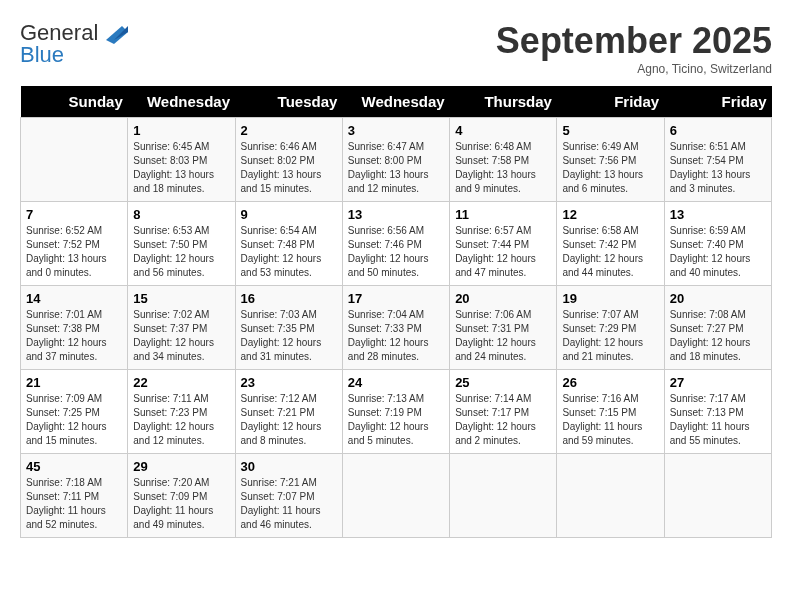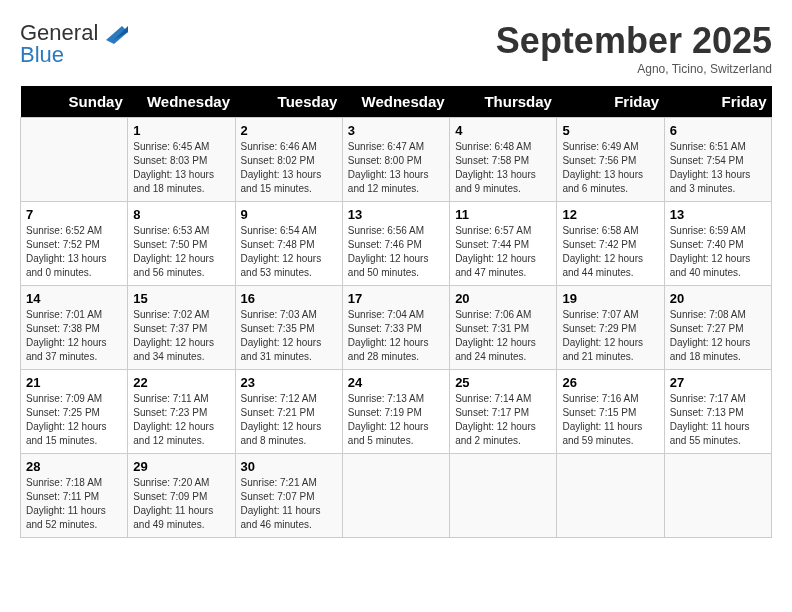--- a/index.html
+++ b/index.html
@@ -226,21 +226,21 @@
           <span class="day-num">26</span>
           <div class="day-info">Sunrise: 7:16 AM<br>Sunset: 7:15 PM<br>Daylight: 11 hours and 59 minutes.</div>
         </td>
         <td>
           <span class="day-num">27</span>
           <div class="day-info">Sunrise: 7:17 AM<br>Sunset: 7:13 PM<br>Daylight: 11 hours and 55 minutes.</div>
         </td>
       </tr>
       <tr>
         <td>
-          <span class="day-num">28</span>
+          <span class="day-num">45</span>
           <div class="day-info">Sunrise: 7:18 AM<br>Sunset: 7:11 PM<br>Daylight: 11 hours and 52 minutes.</div>
         </td>
         <td>
           <span class="day-num">29</span>
           <div class="day-info">Sunrise: 7:20 AM<br>Sunset: 7:09 PM<br>Daylight: 11 hours and 49 minutes.</div>
         </td>
         <td>
           <span class="day-num">30</span>
           <div class="day-info">Sunrise: 7:21 AM<br>Sunset: 7:07 PM<br>Daylight: 11 hours and 46 minutes.</div>
         </td>

